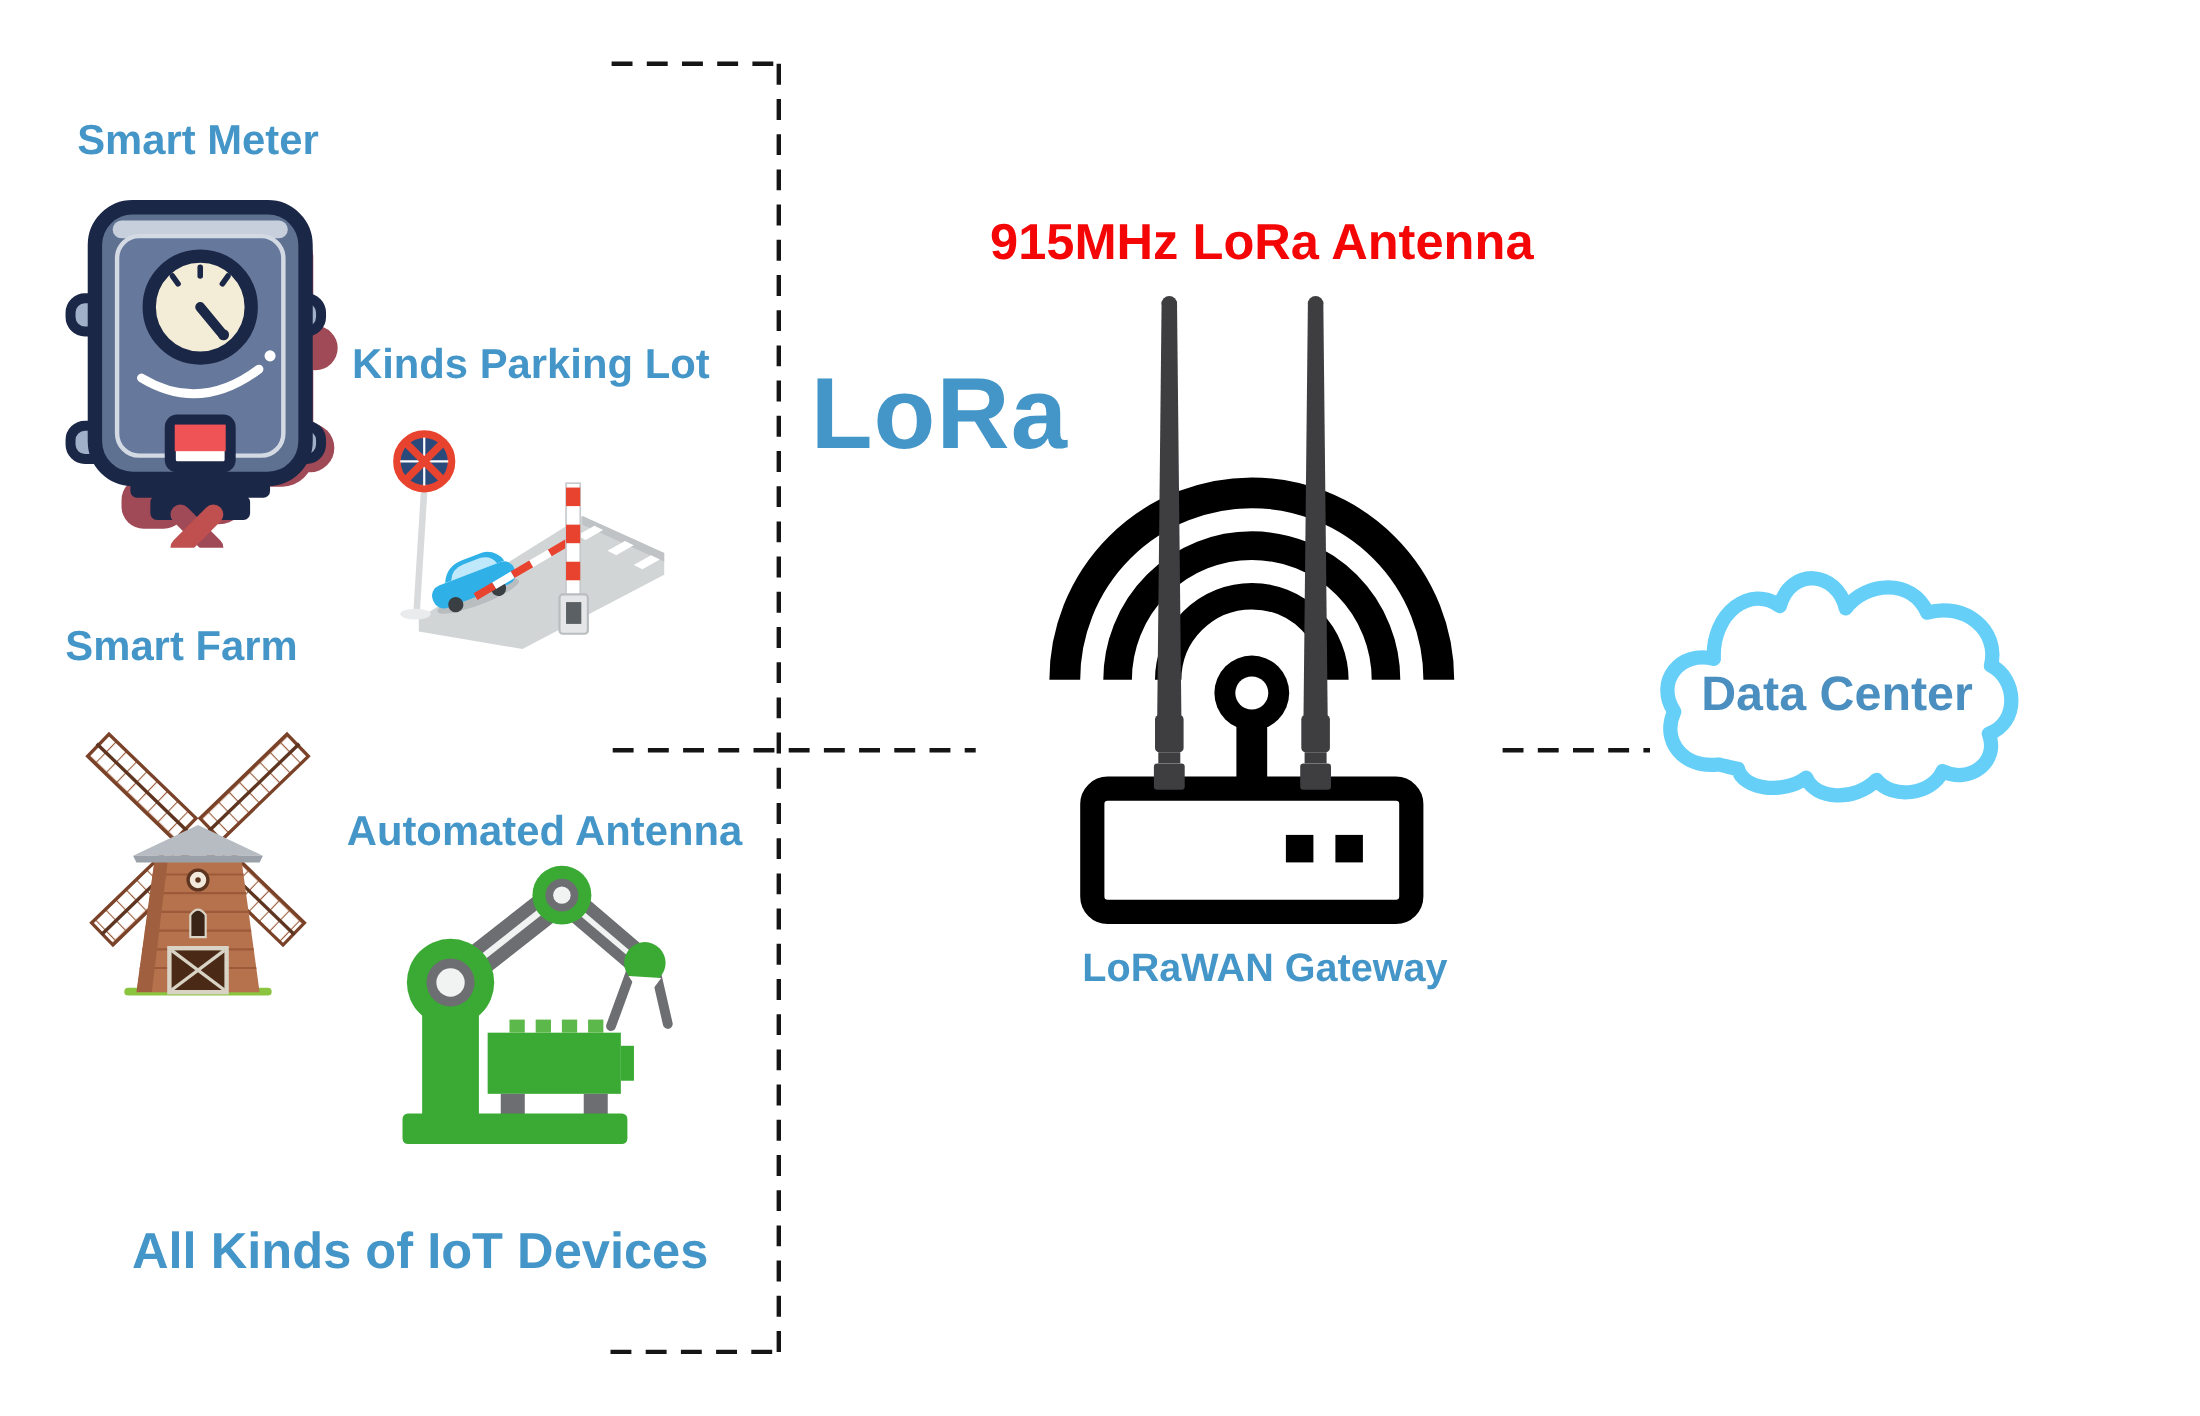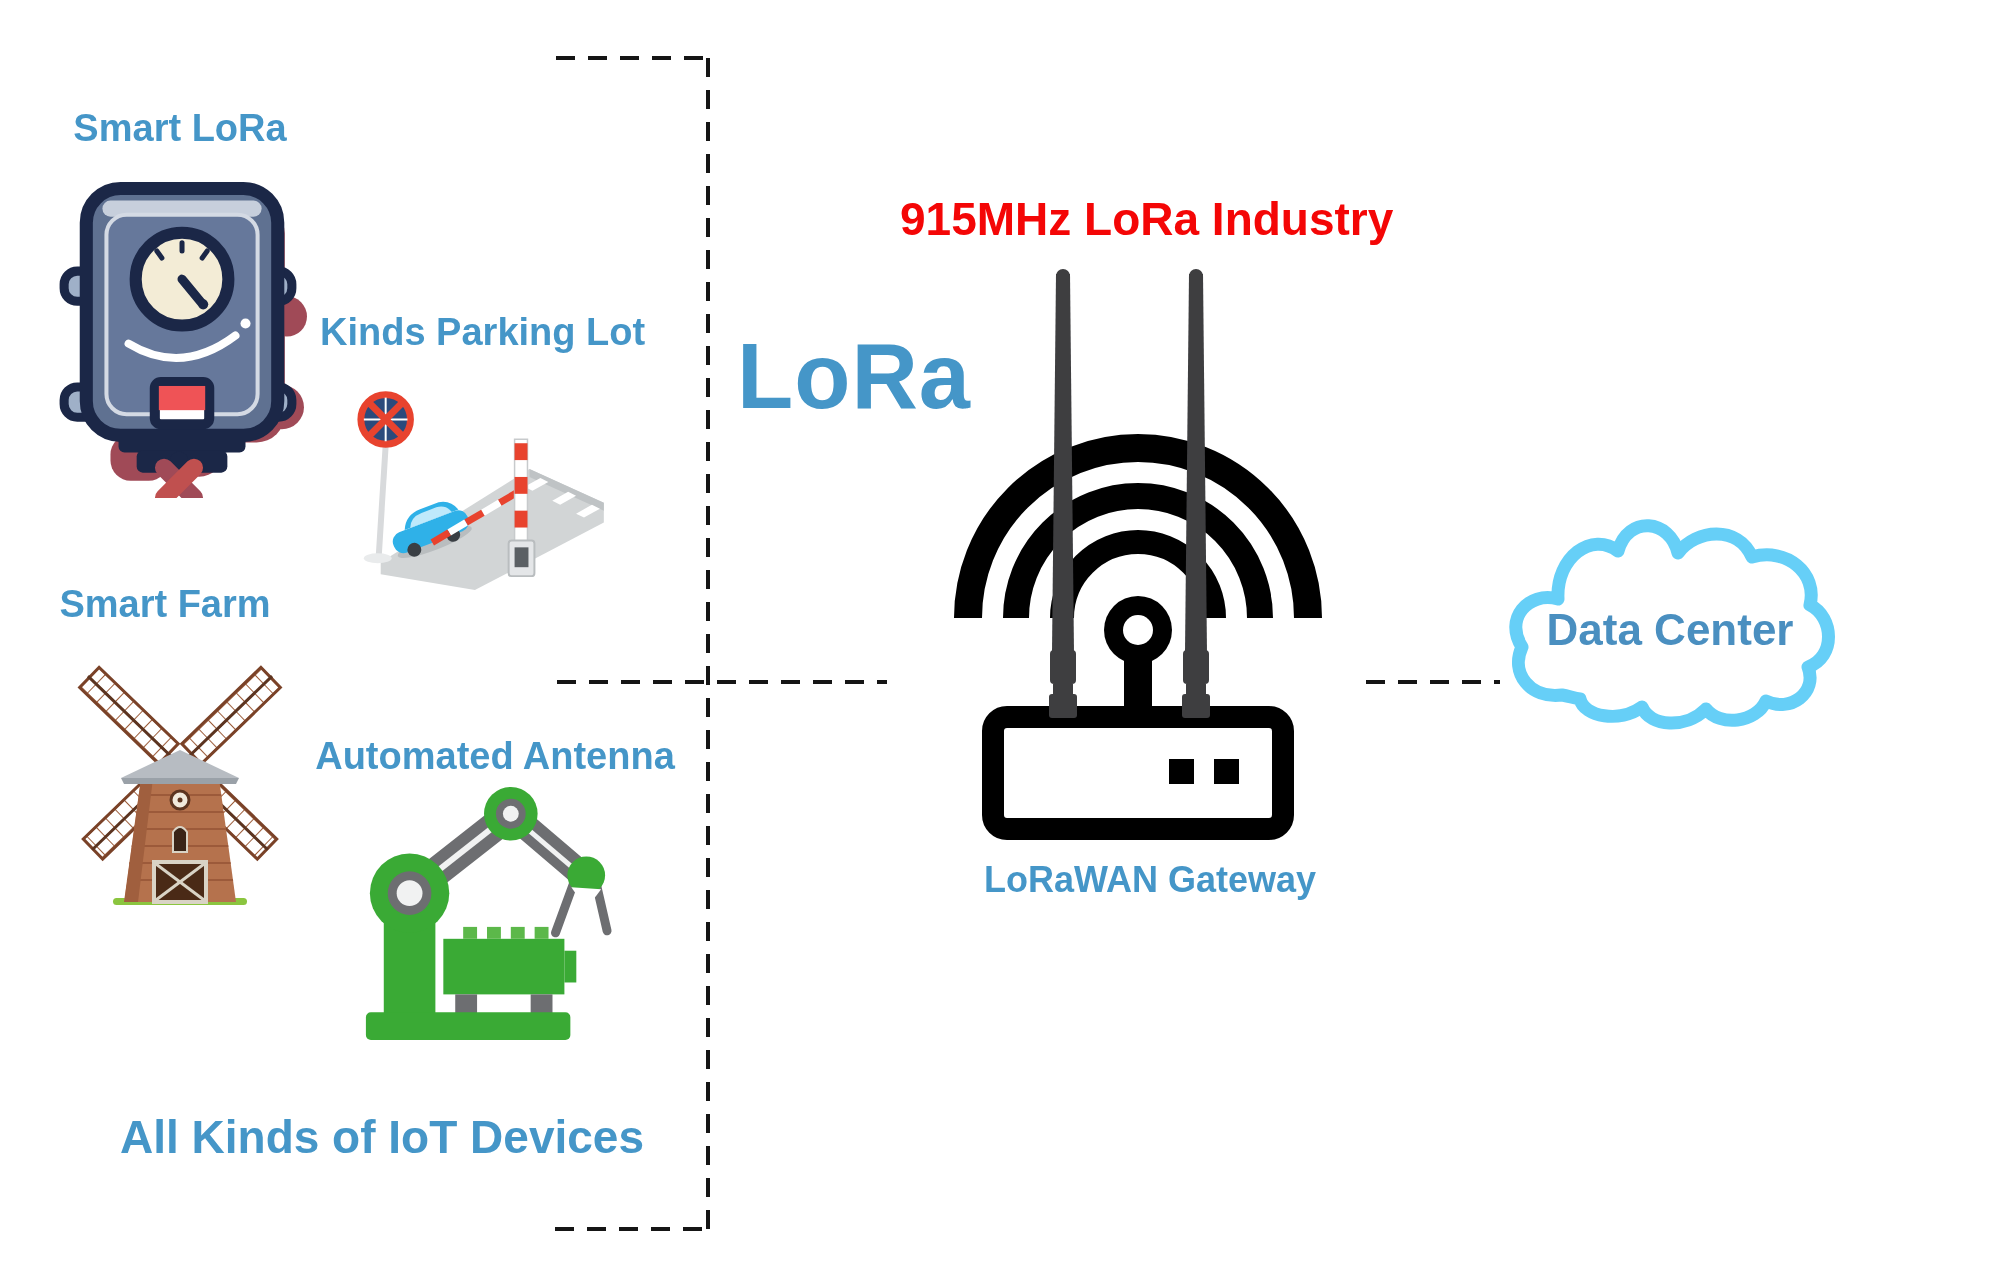--- a/index.html
+++ b/index.html
@@ -33,21 +33,21 @@
   <svg class="abs" style="left:0;top:0;" width="2000" height="1287">
     <g stroke="#151515" stroke-width="4" stroke-dasharray="19 13" fill="none">
       <line x1="556" y1="58" x2="708" y2="58"></line>
       <line x1="708" y1="58" x2="708" y2="1229"></line>
       <line x1="555" y1="1229" x2="708" y2="1229"></line>
       <line x1="557" y1="682" x2="887" y2="682"></line>
       <line x1="1366" y1="682" x2="1500" y2="682"></line>
     </g>
   </svg>
 
-  <div class="label lbl-sm" style="left:60px;top:108px;width:240px;">Smart LoRa</div>
+  <div class="label lbl-sm" style="left:60px;top:108px;width:240px;">Smart Meter</div>
 
   <svg class="abs" style="left:48px;top:150px;" width="262" height="348" viewBox="0 0 260 345">
 
     <g fill="#a04a57">
       <rect x="120" y="55" width="115" height="235" rx="28"></rect>
       <circle cx="237" cy="165" r="20"></circle>
       <circle cx="232" cy="255" r="22"></circle>
       <circle cx="150" cy="300" r="24"></circle>
       <rect x="62" y="282" width="58" height="46" rx="20"></rect>
     </g>
@@ -132,21 +132,21 @@
     <rect x="190" y="88" width="13" height="104" fill="#ffffff" stroke="#c7cacc" stroke-width="1.5"></rect>
     <g fill="#e8432e">
       <rect x="190" y="92" width="13" height="17"></rect>
       <rect x="190" y="126" width="13" height="17"></rect>
       <rect x="190" y="160" width="13" height="17"></rect>
     </g>
     <rect x="184" y="190" width="26" height="36" rx="3" fill="#e4e6e8" stroke="#b9bdbf" stroke-width="2"></rect>
     <rect x="190" y="197" width="14" height="20" fill="#5b6064"></rect>
   </svg>
 
-  <div class="label lbl-sm" style="left:55px;top:584px;width:220px;text-align:center;">Smart Farm</div>
+  <div class="label lbl-sm" style="left:55px;top:568px;width:220px;text-align:center;">Smart Farm</div>
 
   <svg class="abs" style="left:55px;top:610px;" width="250" height="312" viewBox="0 0 250 312">
     <defs>
       <pattern id="lattice" width="13" height="13" patternUnits="userSpaceOnUse">
         <path d="M0 0 H13 V13" stroke="#9b5b39" stroke-width="2" fill="none"></path>
       </pattern>
       <clipPath id="towerClip">
         <polygon points="86,168 164,168 181,292 69,292"></polygon>
       </clipPath>
     </defs>
@@ -234,21 +234,21 @@
     <circle cx="58" cy="112" r="13" fill="#f1f2f2"></circle>
     <circle cx="160" cy="32" r="27" fill="#3aaa35"></circle>
     <circle cx="160" cy="32" r="15" fill="#6d6e71"></circle>
     <circle cx="160" cy="32" r="8" fill="#f1f2f2"></circle>
   </svg>
 
   <div class="label lbl-lora" style="left:737px;top:326px;width:210px;text-align:left;">LoRa</div>
 
   <div class="label lbl-md" style="left:120px;top:1112px;width:450px;">All Kinds of IoT Devices</div>
 
-  <div class="label lbl-red" style="left:900px;top:194px;width:460px;">915MHz LoRa Industry</div>
+  <div class="label lbl-red" style="left:900px;top:194px;width:460px;">915MHz LoRa Antenna</div>
 
   <svg class="abs" style="left:950px;top:262px;" width="420" height="600" viewBox="0 0 420 600">
 
     <g stroke="#000000" fill="none">
       <path d="M 18 356 A 170 170 0 0 1 358 356" stroke-width="28"></path>
       <path d="M 66 356 A 122 122 0 0 1 310 356" stroke-width="26"></path>
       <path d="M 112 356 A 76 76 0 0 1 264 356" stroke-width="24"></path>
     </g>
     <circle cx="188" cy="368" r="34" fill="#000000"></circle>
     <circle cx="188" cy="368" r="15" fill="#ffffff"></circle>

